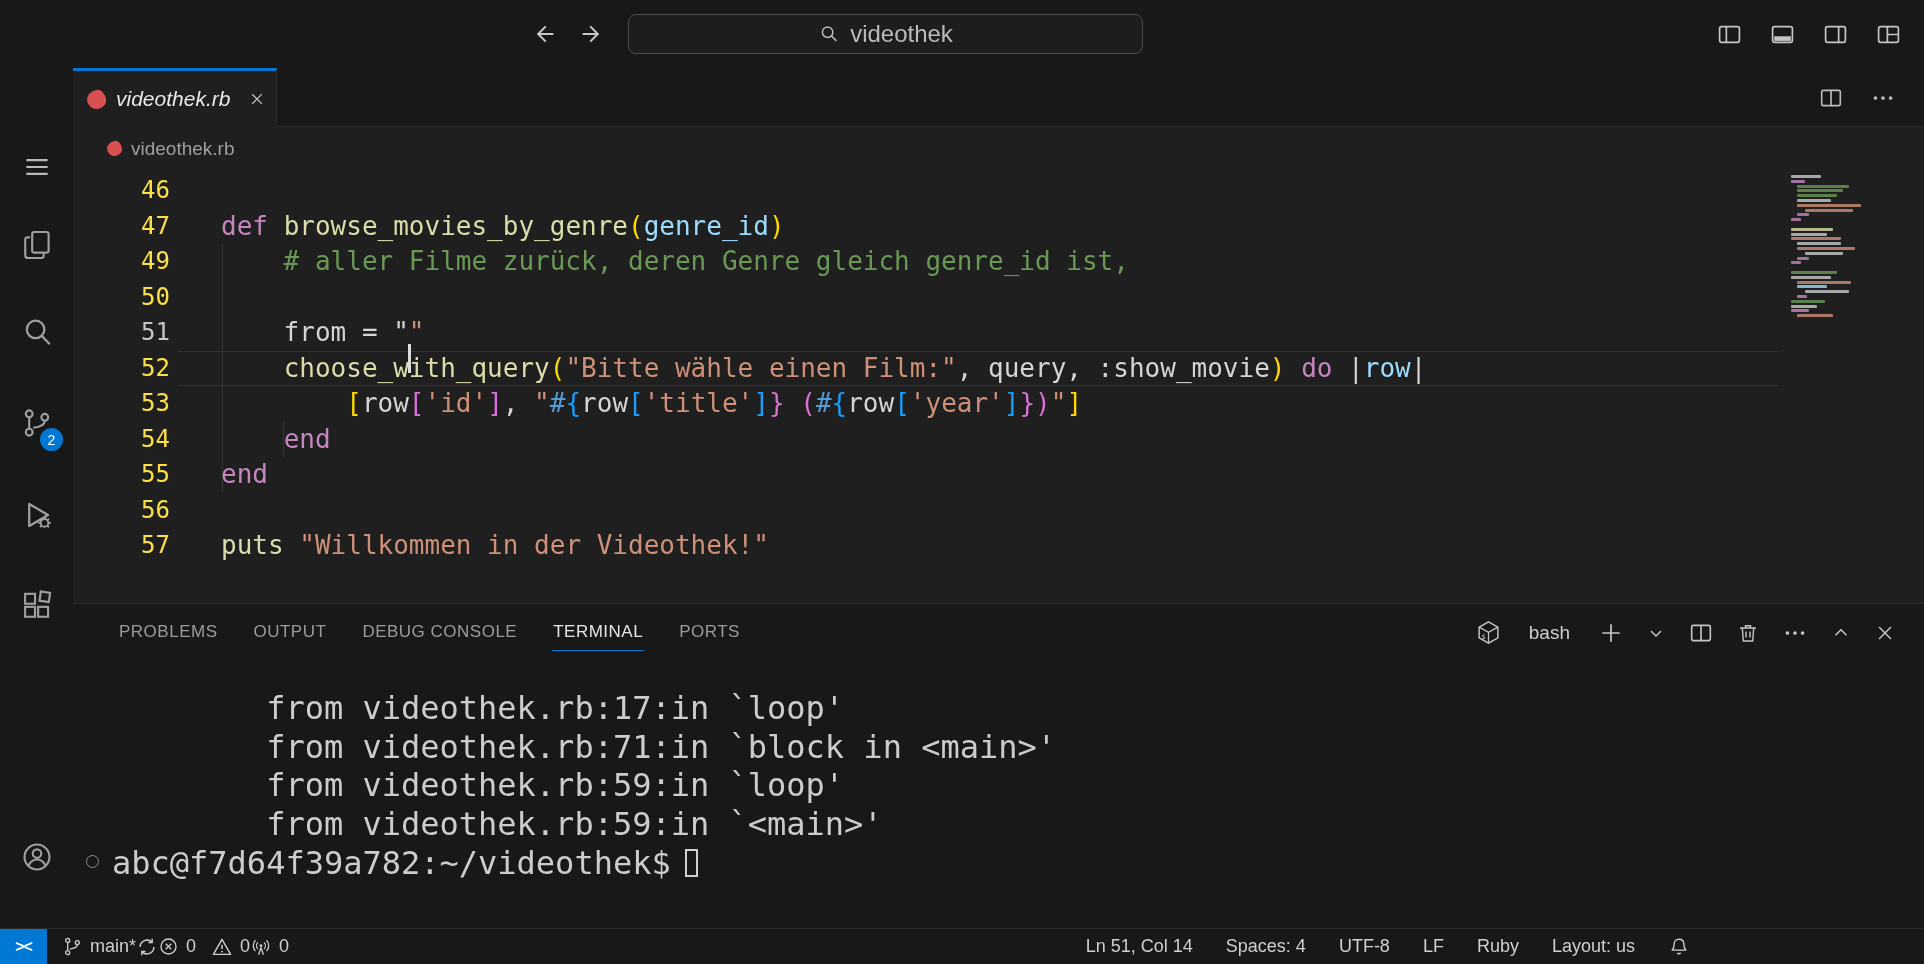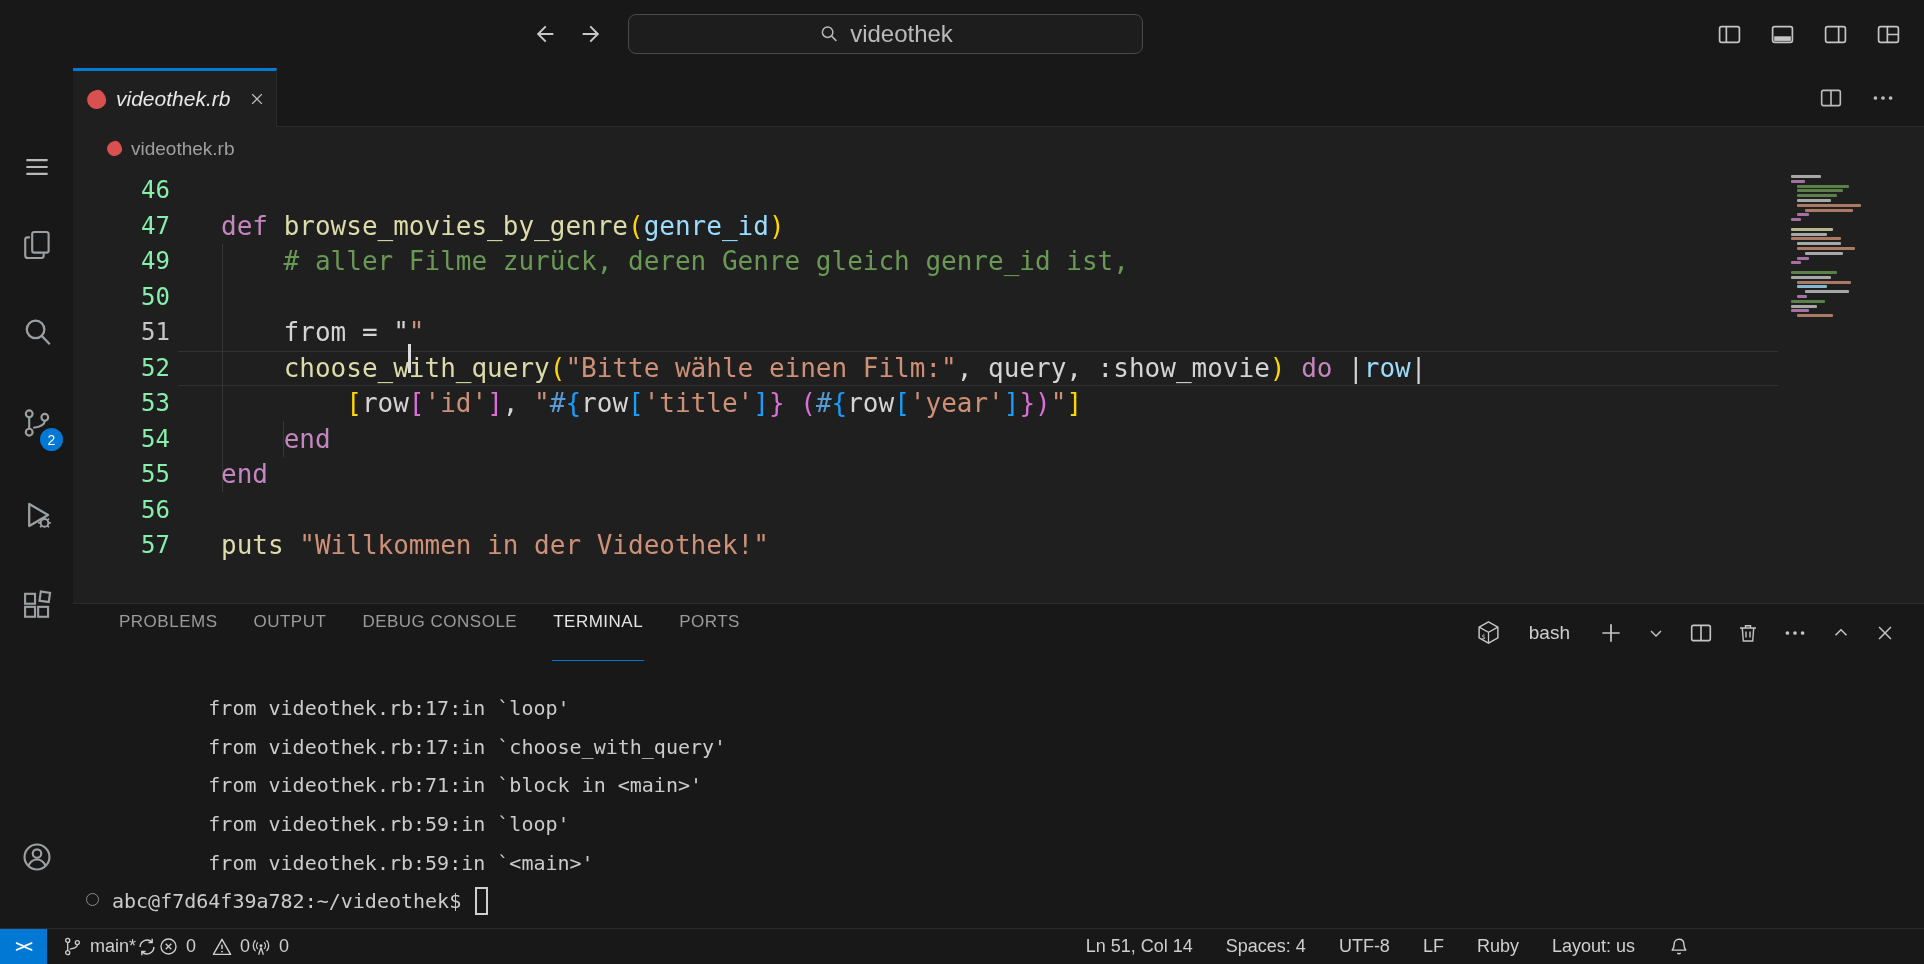--- a/index.html
+++ b/index.html
@@ -41,47 +41,47 @@
   
   .breadcrumb{position:absolute;left:73px;top:127px;width:1851px;height:43px;background:#1f1f1f;
               display:flex;align-items:center;gap:9px;padding-left:34px;box-sizing:border-box;
               font-size:19px;color:#9f9f9f;}
 
   
   .editor{position:absolute;left:73px;top:170px;width:1851px;height:433px;background:#1f1f1f;overflow:hidden;}
   .code-lines{position:absolute;left:0;top:3px;right:0;}
   .code-line{display:flex;height:35.5px;line-height:35.5px;white-space:pre;
              font-family:"DejaVu Sans Mono",monospace;font-size:26px;}
-  .ln{width:97px;flex:none;text-align:right;color:#86efac;font-size:24px;}
+  .ln{width:97px;flex:none;text-align:right;color:#fde047;font-size:24px;}
   .code-line.current .ln{color:#c6c6c6;}
   .ct{padding-left:51px;}
   .current-line-box{position:absolute;left:105px;top:180.5px;width:1600px;height:35.5px;
                     border-top:1px solid #323232;border-bottom:1px solid #323232;box-sizing:border-box;
                     pointer-events:none;}
   .indent-guide{position:absolute;width:1px;background:#363636;}
   .caret{display:inline-block;width:0;position:relative;}
   .caret::after{content:"";position:absolute;left:-1px;top:3px;width:3px;height:29px;background:#dcdcdc;}
   .minimap{position:absolute;left:1710px;top:5px;width:112px;height:170px;}
   .mm-row{height:3px;margin-bottom:1.8px;border-radius:1px;opacity:.8;}
 
   
   .panel{position:absolute;left:73px;top:603px;width:1851px;height:325px;background:#181818;
          border-top:1px solid #2b2b2b;box-sizing:border-box;}
   .panel-header{position:absolute;left:0;top:0;right:0;height:57px;}
-  .panel-tabs{position:absolute;left:45px;top:0;height:57px;display:flex;gap:34px;}
+  .panel-tabs{position:absolute;left:45px;top:0;height:57px;display:flex;align-items:center;gap:34px;}
   .panel-tab{font-size:17px;letter-spacing:.5px;color:#9b9b9b;cursor:pointer;padding:8px 1px;
              border-bottom:1px solid transparent;}
   .panel-tab.active{color:#e4e4e4;border-bottom:1px solid #0078d4;}
   .panel-actions{position:absolute;right:28px;top:0;height:57px;display:flex;align-items:center;gap:22px;
                  color:#c5c5c5;}
   .shell-label{font-size:19px;color:#cfcfcf;margin-left:6px;margin-right:6px;}
   .pa-icon{cursor:pointer;}
 
   .terminal{position:absolute;left:0;top:57px;right:0;bottom:0;padding:28px 0 0 39px;
-            font-family:"DejaVu Sans Mono",monospace;font-size:20px;line-height:38.7px;color:#ccc;}
+            font-family:"DejaVu Sans Mono",monospace;font-size:32px;line-height:38.7px;color:#ccc;}
   .term-line{white-space:pre;height:38.7px;}
   .prompt-row{position:relative;}
   .cmd-circle{position:absolute;left:-26px;top:11px;width:13px;height:13px;border:1.5px solid #8a8a8a;
               border-radius:50%;box-sizing:border-box;}
   .block-caret{display:inline-block;width:13px;height:28px;border:2px solid #cfcfcf;box-sizing:border-box;
                vertical-align:middle;margin-left:14px;margin-top:-4px;}
 
   
   .statusbar{position:absolute;left:0;top:928px;width:1924px;height:36px;background:#181818;
              border-top:1px solid #2b2b2b;box-sizing:border-box;display:flex;align-items:center;
@@ -339,21 +339,20 @@
         </span>
         <span class="pa-icon">
           <svg width="22" height="22" viewBox="0 0 24 24">
               <path d="M5.5 5.5 18.5 18.5M18.5 5.5 5.5 18.5" stroke="#c5c5c5" stroke-width="1.6"></path>
             </svg>
         </span>
       </div>
     </div>
     <div class="terminal">
         <div class="term-line">        from videothek.rb:17:in `loop'</div>
-        <div class="term-line">        from videothek.rb:17:in `choose_with_query'</div>
         <div class="term-line">        from videothek.rb:71:in `block in &lt;main&gt;'</div>
         <div class="term-line">        from videothek.rb:59:in `loop'</div>
         <div class="term-line">        from videothek.rb:59:in `&lt;main&gt;'</div>
         <div class="term-line prompt-row"><span class="cmd-circle"></span><span>abc@f7d64f39a782:~/videothek$</span><span class="block-caret"></span></div>
       </div>
   </div>
 
   <div class="statusbar">
     <div class="sb-remote">&gt;&lt;</div>
     <div class="sb-left">

